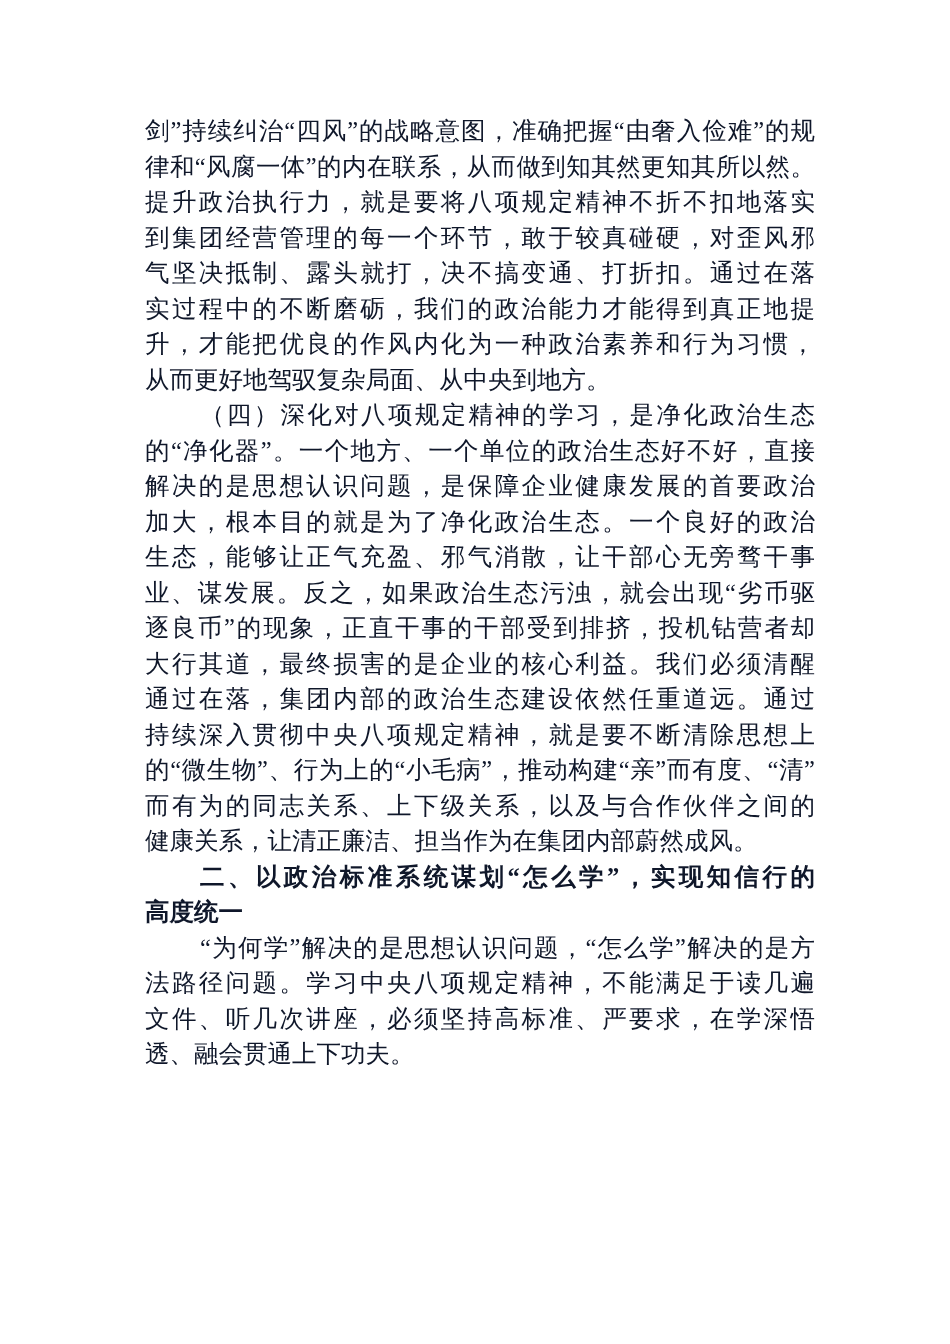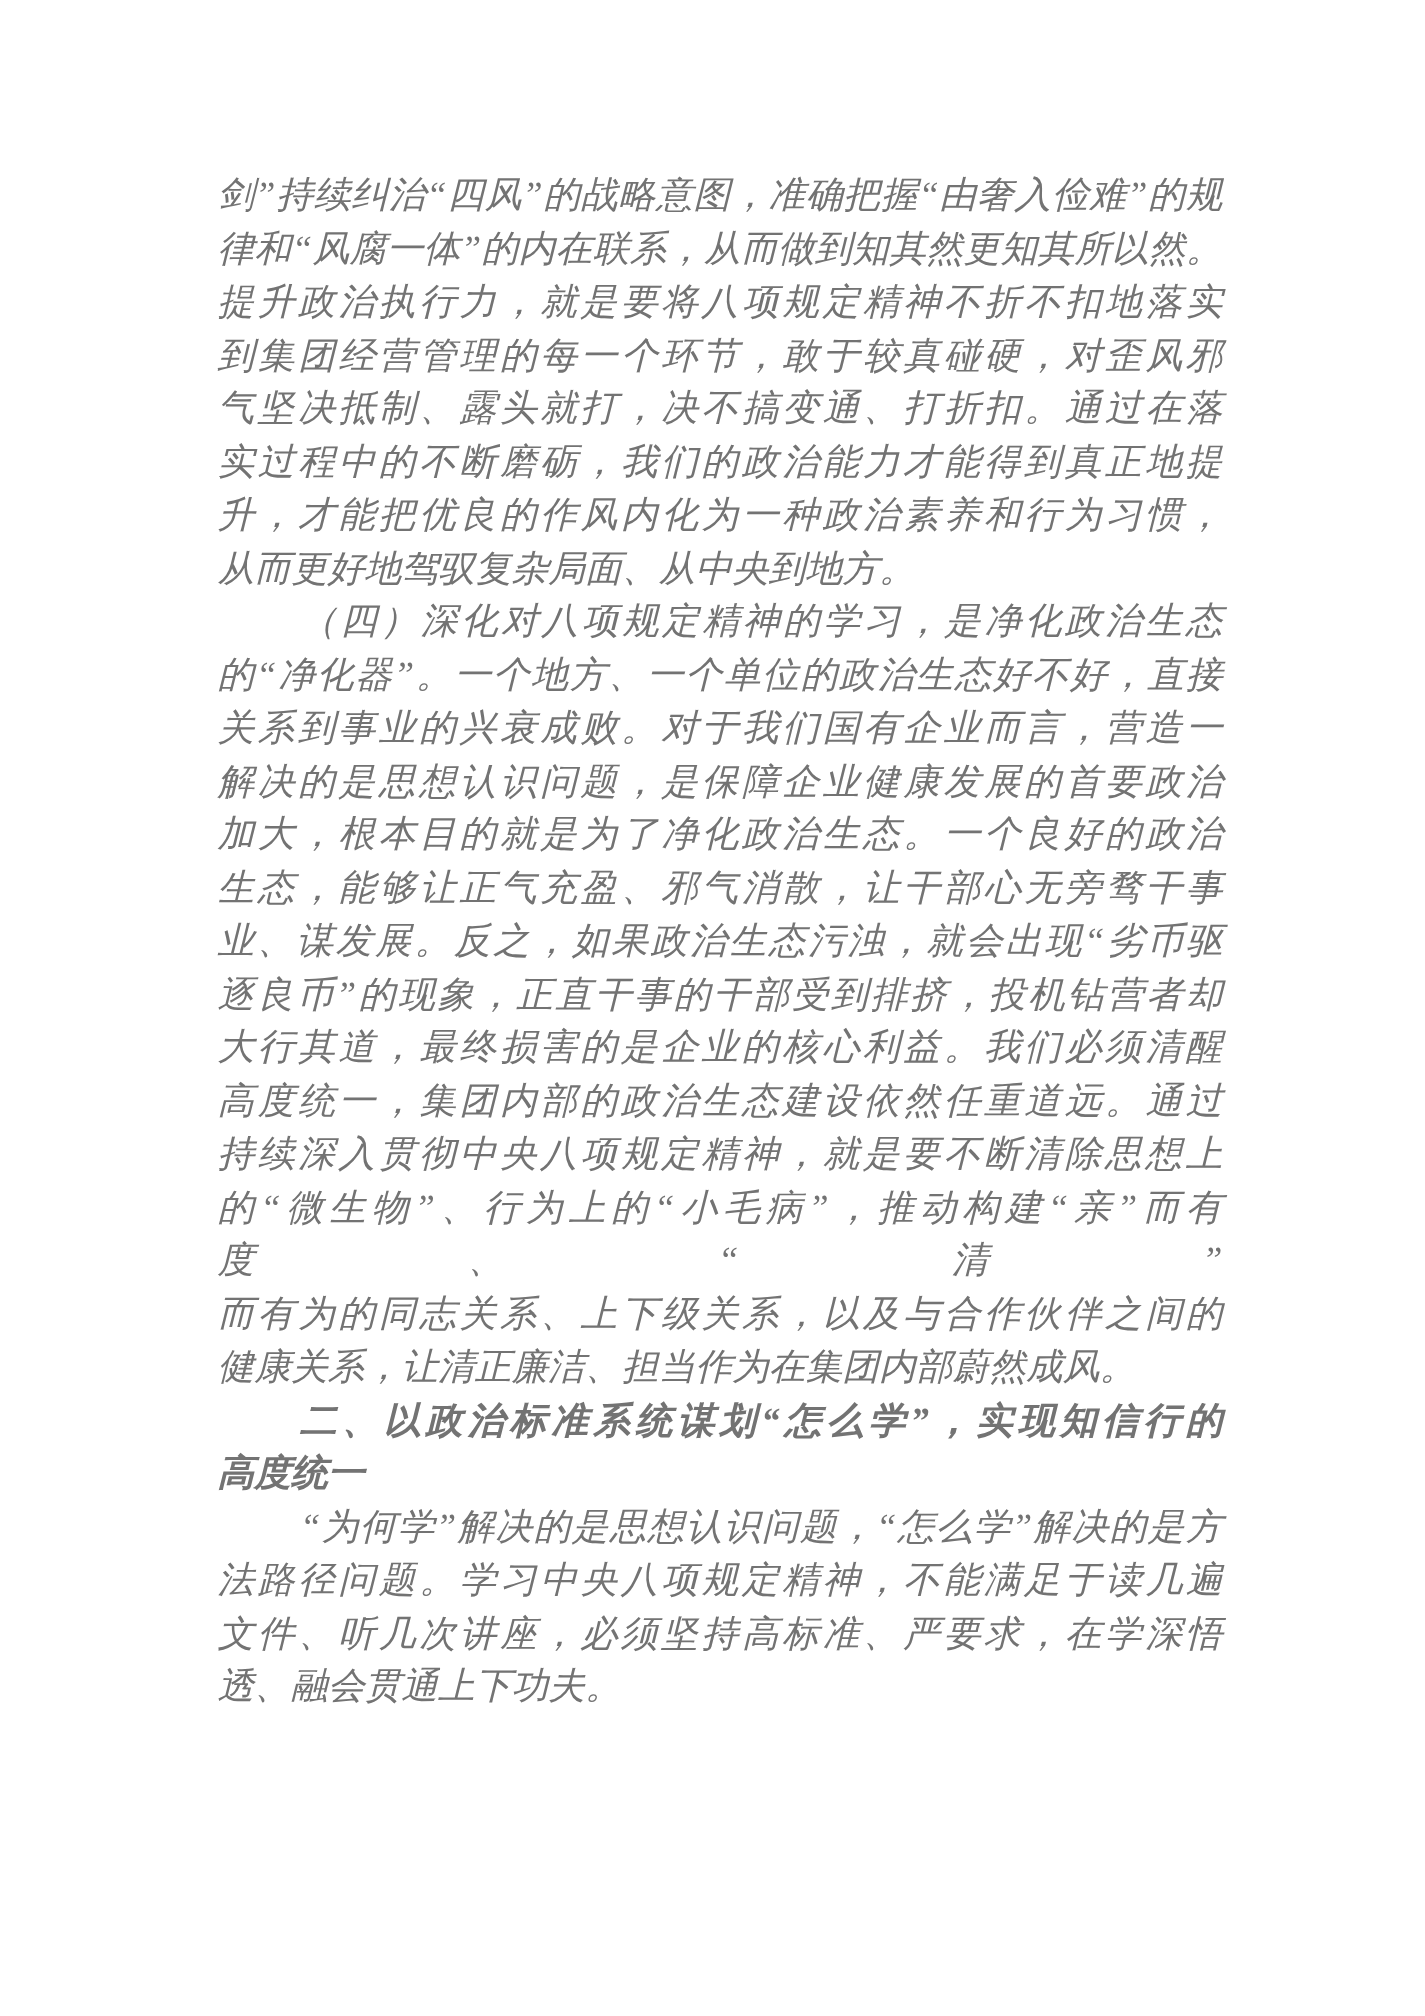--- a/index.html
+++ b/index.html
@@ -23,25 +23,24 @@
   .doc-body {
     width: 670px;
   }
   .block {
     margin: 0;
     padding: 0;
   }
   .line {
     font-size: 24.5px;
     line-height: 35.5px;
-    color: #737373;
+    color: #0f172a;
     text-align: left;
     white-space: normal;
     overflow: visible;
-    font-style: italic;
   }
   .line.fill {
     text-align: justify;
     text-align-last: justify;
   }
   .line.indent {
     text-indent: 55px;
   }
   .block.heading .line {
     font-weight: bold;
@@ -58,28 +57,27 @@
         <div class="line fill">提升政治执行力，就是要将八项规定精神不折不扣地落实</div>
         <div class="line fill">到集团经营管理的每一个环节，敢于较真碰硬，对歪风邪</div>
         <div class="line fill">气坚决抵制、露头就打，决不搞变通、打折扣。通过在落</div>
         <div class="line fill">实过程中的不断磨砺，我们的政治能力才能得到真正地提</div>
         <div class="line fill">升，才能把优良的作风内化为一种政治素养和行为习惯，</div>
         <div class="line">从而更好地驾驭复杂局面、从中央到地方。</div>
       </div>
       <div class="block paragraph">
         <div class="line indent fill">（四）深化对八项规定精神的学习，是净化政治生态</div>
         <div class="line fill">的“净化器”。一个地方、一个单位的政治生态好不好，直接</div>
-        <div class="line fill">关系到事业的兴衰成败。对于我们国有企业而言，营造一</div>
         <div class="line fill">解决的是思想认识问题，是保障企业健康发展的首要政治</div>
         <div class="line fill">加大，根本目的就是为了净化政治生态。一个良好的政治</div>
         <div class="line fill">生态，能够让正气充盈、邪气消散，让干部心无旁骛干事</div>
         <div class="line fill">业、谋发展。反之，如果政治生态污浊，就会出现“劣币驱</div>
         <div class="line fill">逐良币”的现象，正直干事的干部受到排挤，投机钻营者却</div>
         <div class="line fill">大行其道，最终损害的是企业的核心利益。我们必须清醒</div>
-        <div class="line fill">高度统一，集团内部的政治生态建设依然任重道远。通过</div>
+        <div class="line fill">通过在落，集团内部的政治生态建设依然任重道远。通过</div>
         <div class="line fill">持续深入贯彻中央八项规定精神，就是要不断清除思想上</div>
         <div class="line fill">的“微生物”、行为上的“小毛病”，推动构建“亲”而有度、“清”</div>
         <div class="line fill">而有为的同志关系、上下级关系，以及与合作伙伴之间的</div>
         <div class="line">健康关系，让清正廉洁、担当作为在集团内部蔚然成风。</div>
       </div>
       <div class="block heading">
         <div class="line indent fill">二、以政治标准系统谋划“怎么学”，实现知信行的</div>
         <div class="line">高度统一</div>
       </div>
       <div class="block paragraph">

